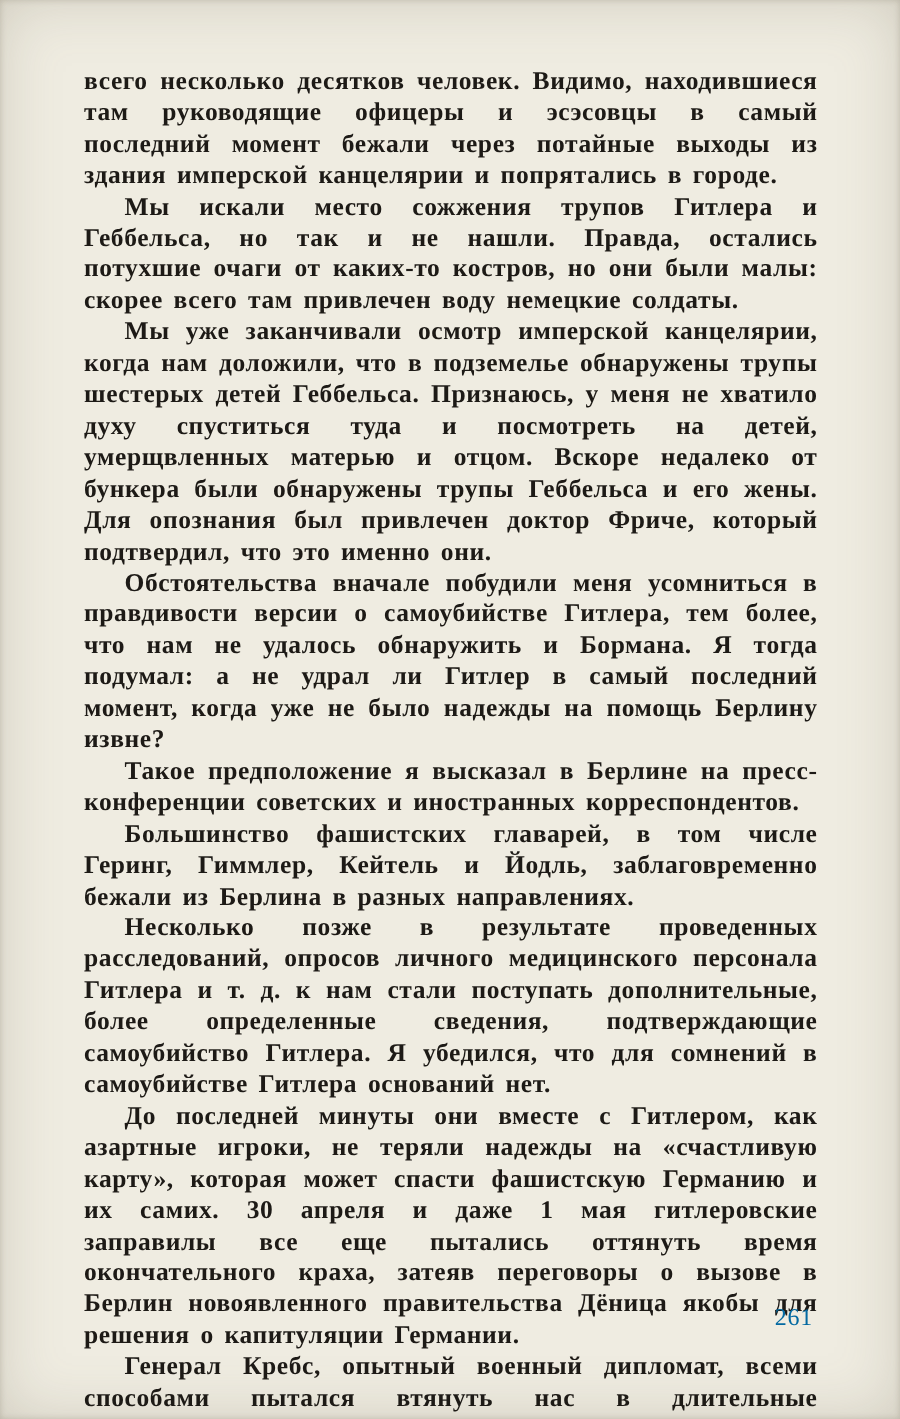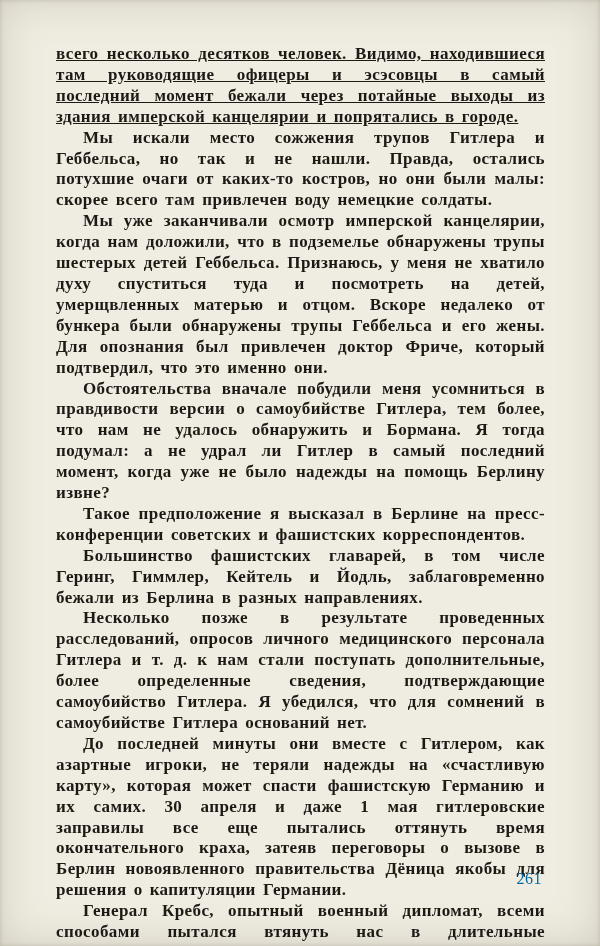--- a/index.html
+++ b/index.html
@@ -28,41 +28,40 @@
     letter-spacing: 0.4px;
     word-spacing: 2.5px;
     text-align: justify;
   }
   .para {
     margin: 0;
     text-indent: 27px;
   }
   .para.no-indent {
     text-indent: 0;
-    text-decoration: underline;
   }
   .page-number {
     position: absolute;
     right: 58px;
     bottom: 58px;
     font-size: 16px;
     font-weight: normal;
     letter-spacing: 0.5px;
     color: #0369a1;
   }
 </style>
 </head>
 <body>
 
 <div class="book-page">
   <div class="text-block">
     <p class="para no-indent">всего несколько десятков человек. Видимо, находившиеся там руководящие офицеры и эсэсовцы в самый последний момент бежали через потайные выходы из здания имперской канцелярии и попрятались в городе.</p>
     <p class="para">Мы искали место сожжения трупов Гитлера и Геббельса, но так и не нашли. Правда, остались потухшие очаги от каких-то костров, но они были малы: скорее всего там привлечен воду немецкие солдаты.</p>
     <p class="para">Мы уже заканчивали осмотр имперской канцелярии, когда нам доложили, что в подземелье обнаружены трупы шестерых детей Геббельса. Признаюсь, у меня не хватило духу спуститься туда и посмотреть на детей, умерщвленных матерью и отцом. Вскоре недалеко от бункера были обнаружены трупы Геббельса и его жены. Для опознания был привлечен доктор Фриче, который подтвердил, что это именно они.</p>
     <p class="para">Обстоятельства вначале побудили меня усомниться в правдивости версии о самоубийстве Гитлера, тем более, что нам не удалось обнаружить и Бормана. Я тогда подумал: а не удрал ли Гитлер в самый последний момент, когда уже не было надежды на помощь Берлину извне?</p>
-    <p class="para">Такое предположение я высказал в Берлине на пресс-конференции советских и фашистских корреспондентов.</p>
+    <p class="para">Такое предположение я высказал в Берлине на пресс-конференции советских и иностранных корреспондентов.</p>
     <p class="para">Большинство фашистских главарей, в том числе Геринг, Гиммлер, Кейтель и Йодль, заблаговременно бежали из Берлина в разных направлениях.</p>
     <p class="para">Несколько позже в результате проведенных расследований, опросов личного медицинского персонала Гитлера и т. д. к нам стали поступать дополнительные, более определенные сведения, подтверждающие самоубийство Гитлера. Я убедился, что для сомнений в самоубийстве Гитлера оснований нет.</p>
     <p class="para">До последней минуты они вместе с Гитлером, как азартные игроки, не теряли надежды на «счастливую карту», которая может спасти фашистскую Германию и их самих. 30 апреля и даже 1 мая гитлеровские заправилы все еще пытались оттянуть время окончательного краха, затеяв переговоры о вызове в Берлин новоявленного правительства Дёница якобы для решения о капитуляции Германии.</p>
     <p class="para">Генерал Кребс, опытный военный дипломат, всеми способами пытался втянуть нас в длительные переговоры, но эта хитрость не удалась. Я уже говорил, что</p>
   </div>
   <div class="page-number">261</div>
 </div>
 
 </body></html>

